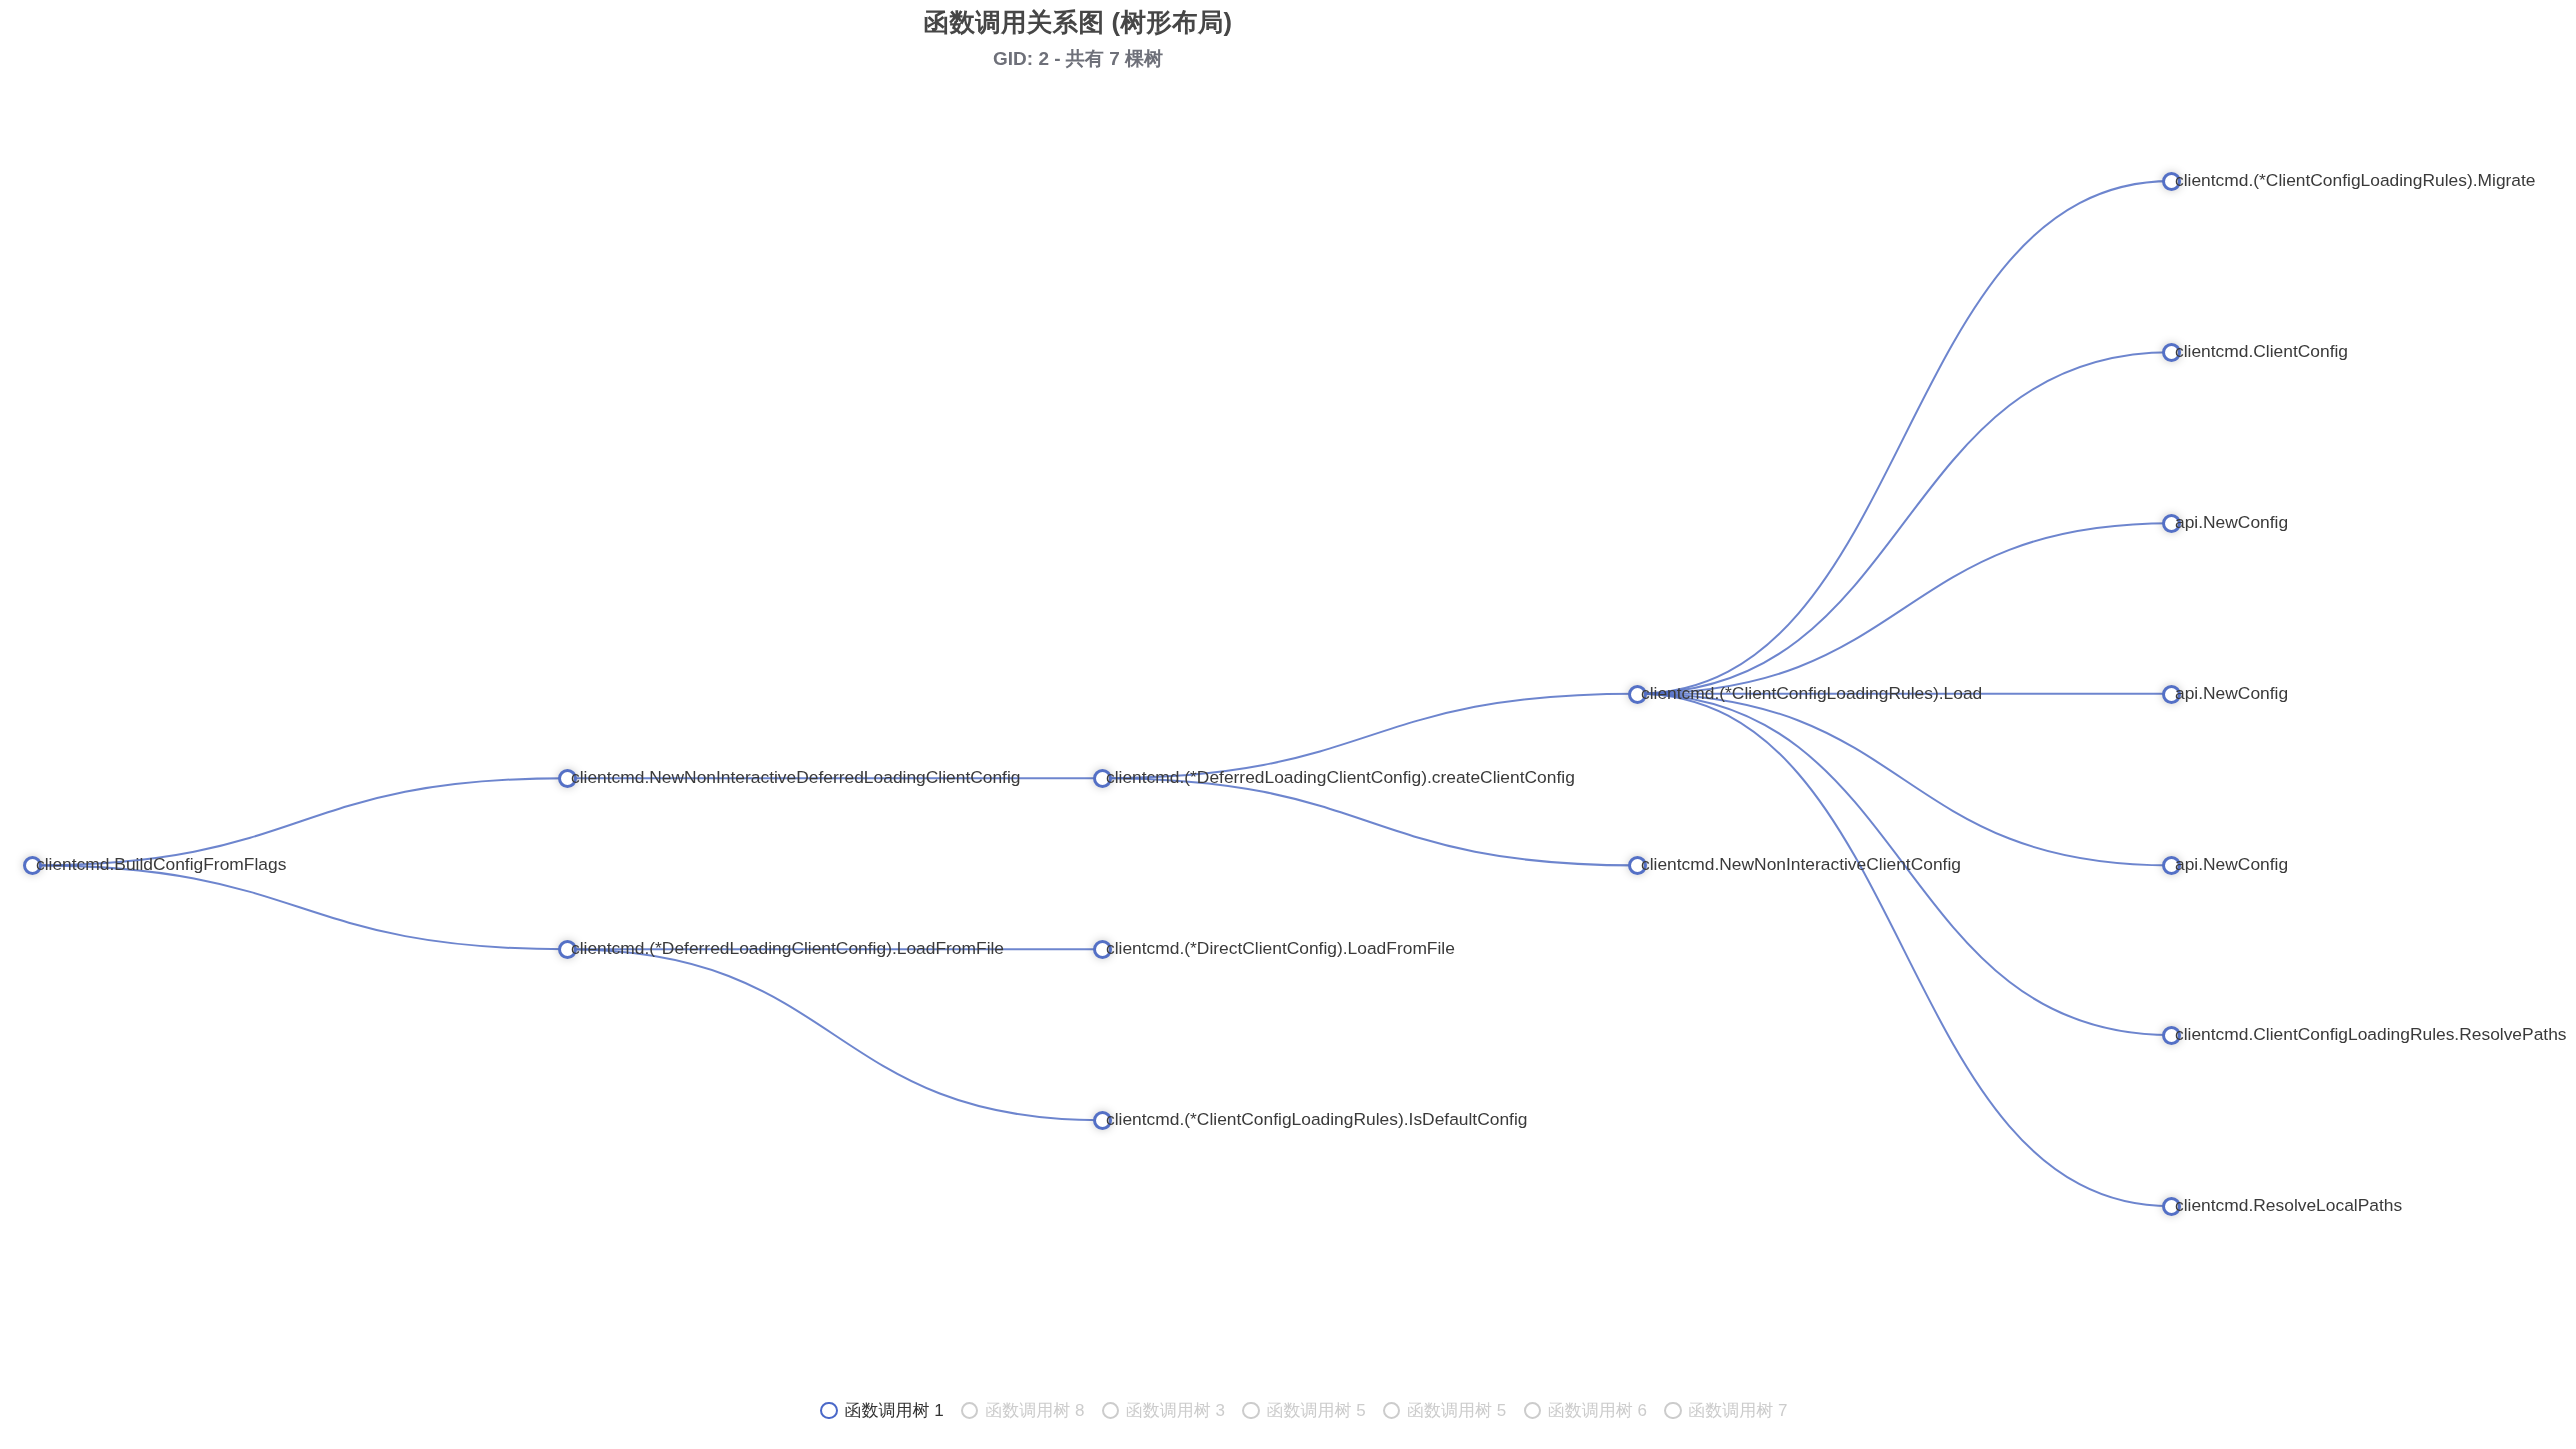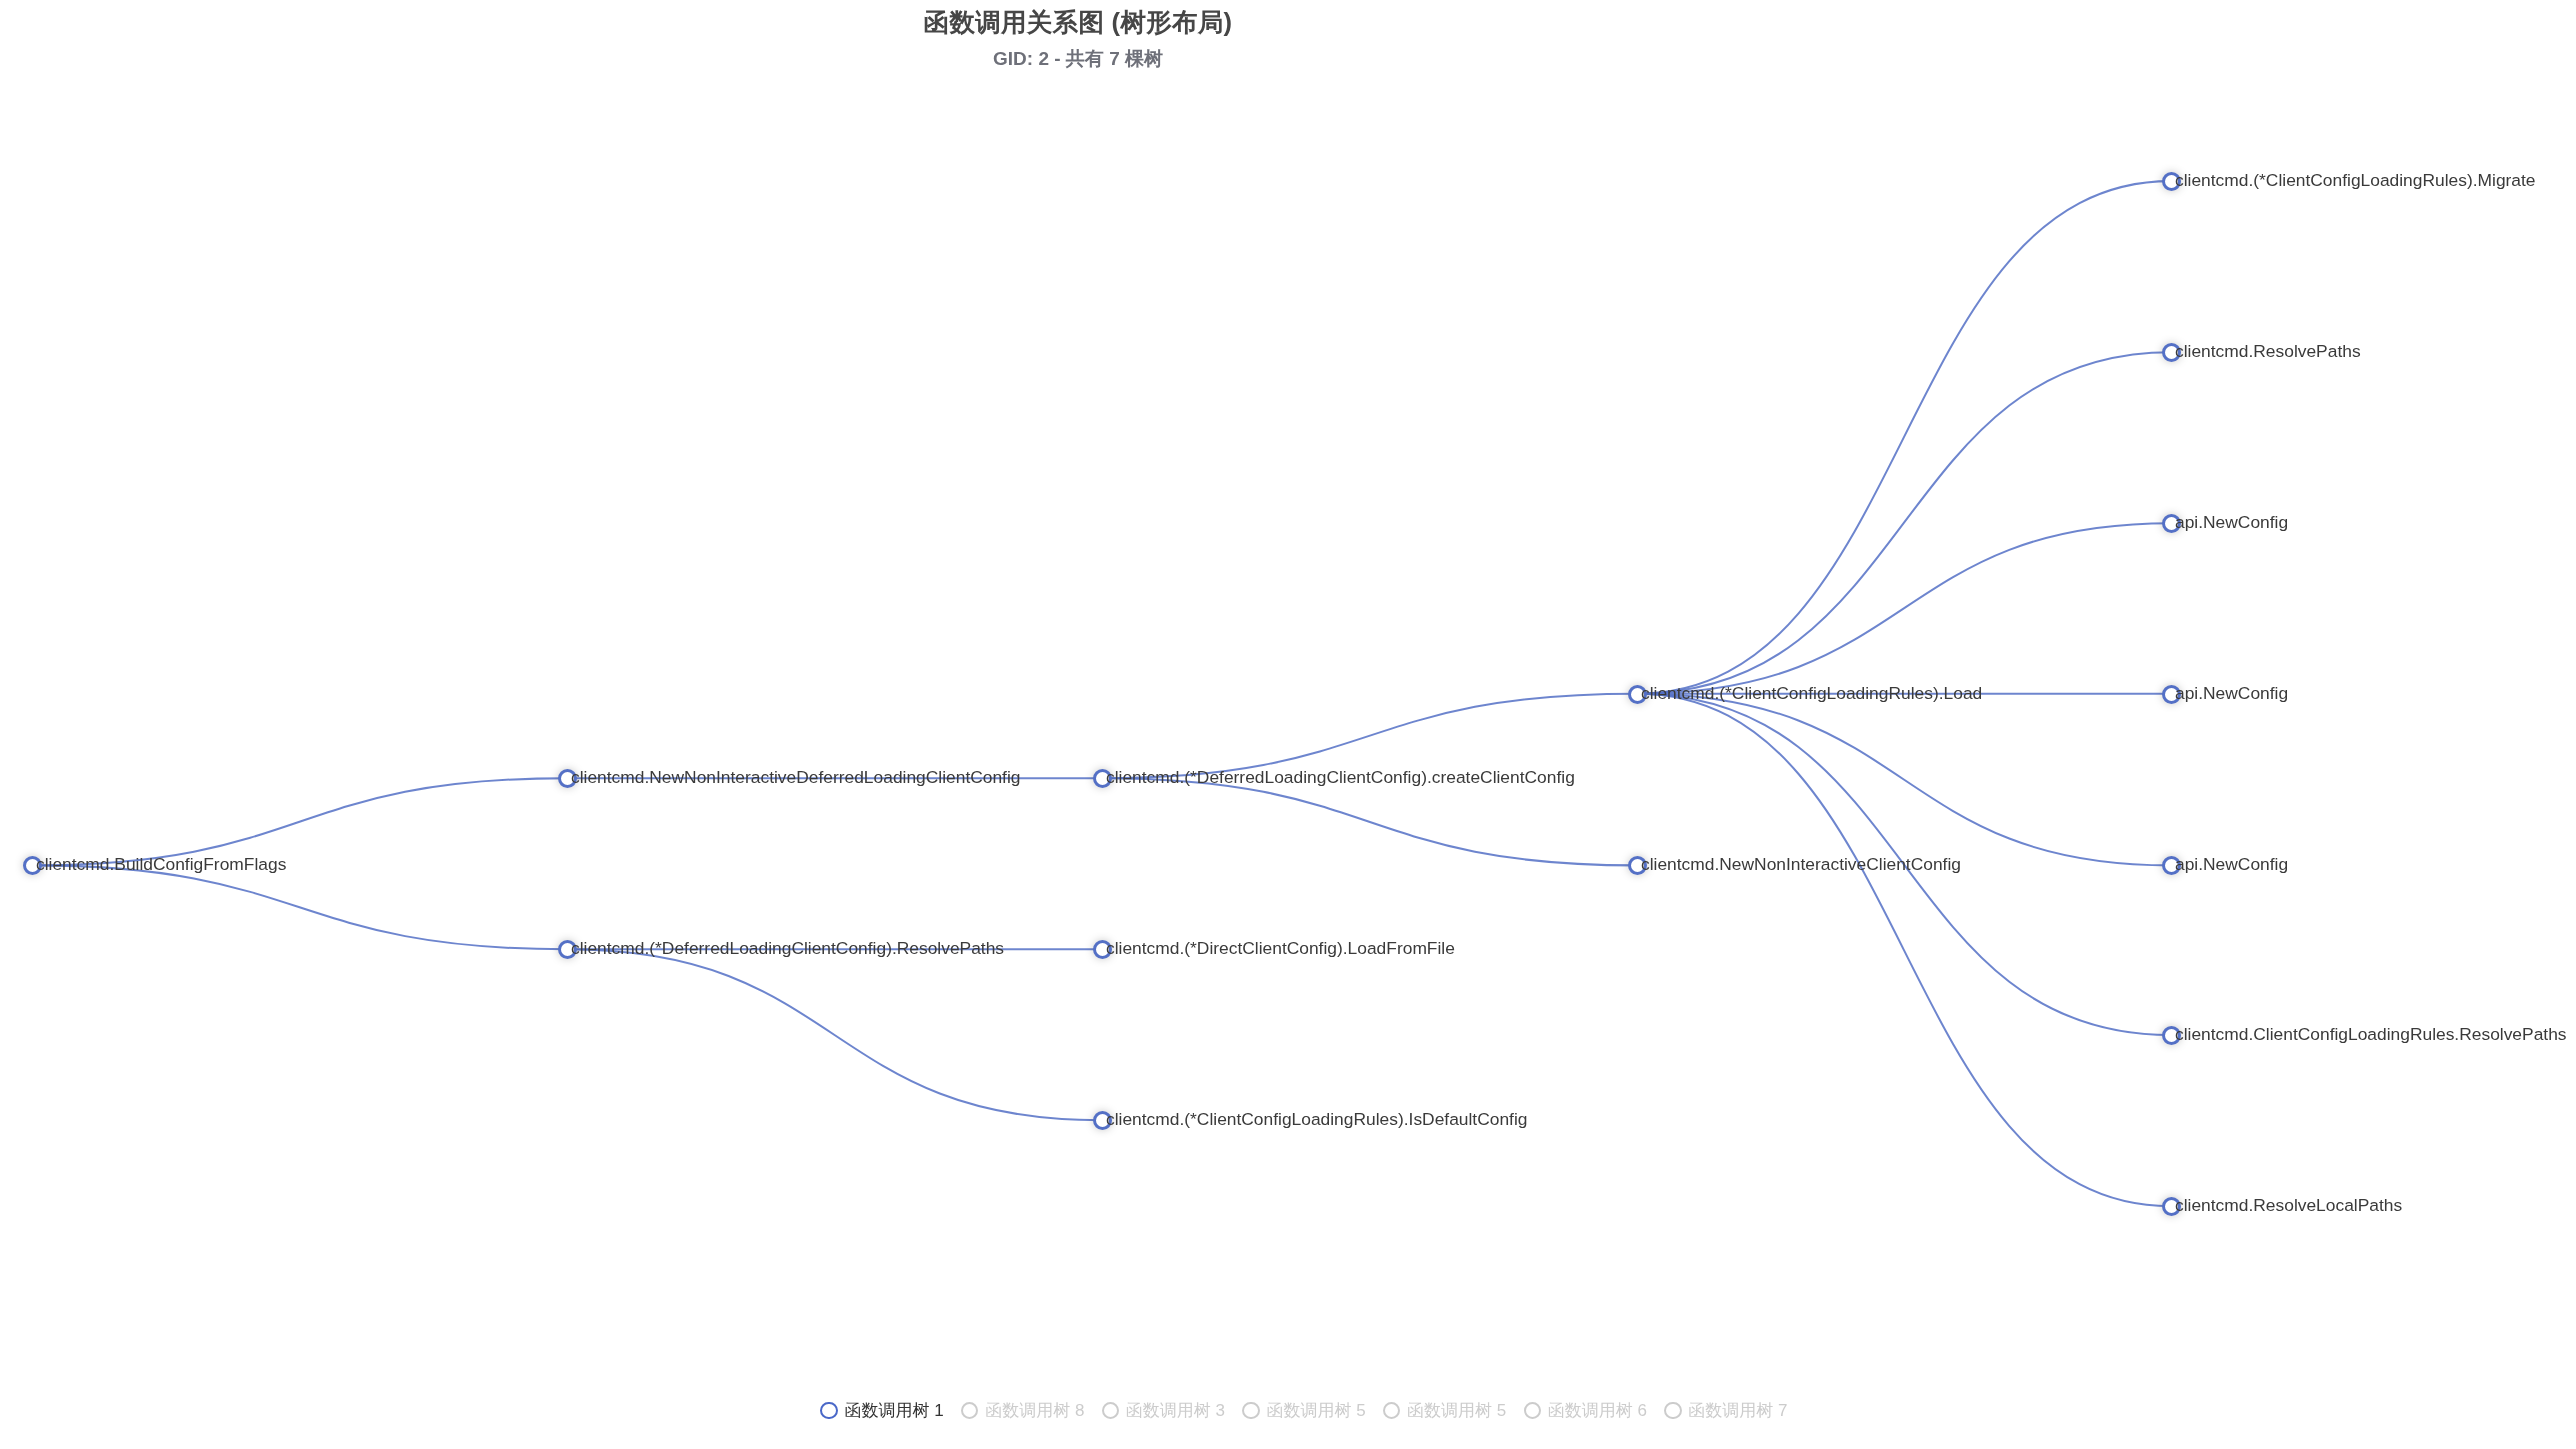--- a/index.html
+++ b/index.html
@@ -164,21 +164,21 @@
         <div class="tree-node" style="left: 32px; top: 865px;">
           <div class="node-symbol"></div>
           <div class="node-label right">clientcmd.BuildConfigFromFlags</div>
         </div>
         <div class="tree-node" style="left: 567px; top: 778px;">
           <div class="node-symbol"></div>
           <div class="node-label right">clientcmd.NewNonInteractiveDeferredLoadingClientConfig</div>
         </div>
         <div class="tree-node" style="left: 567px; top: 949px;">
           <div class="node-symbol"></div>
-          <div class="node-label right">clientcmd.(*DeferredLoadingClientConfig).ResolvePaths</div>
+          <div class="node-label right">clientcmd.(*DeferredLoadingClientConfig).LoadFromFile</div>
         </div>
         <div class="tree-node" style="left: 1102px; top: 778px;">
           <div class="node-symbol"></div>
           <div class="node-label right">clientcmd.(*DeferredLoadingClientConfig).createClientConfig</div>
         </div>
         <div class="tree-node" style="left: 1102px; top: 949px;">
           <div class="node-symbol"></div>
           <div class="node-label right">clientcmd.(*DirectClientConfig).LoadFromFile</div>
         </div>
         <div class="tree-node" style="left: 1102px; top: 1120px;">
@@ -192,21 +192,21 @@
         <div class="tree-node" style="left: 1637px; top: 865px;">
           <div class="node-symbol"></div>
           <div class="node-label right">clientcmd.NewNonInteractiveClientConfig</div>
         </div>
         <div class="tree-node" style="left: 2171px; top: 181px;">
           <div class="node-symbol"></div>
           <div class="node-label right">clientcmd.(*ClientConfigLoadingRules).Migrate</div>
         </div>
         <div class="tree-node" style="left: 2171px; top: 352px;">
           <div class="node-symbol"></div>
-          <div class="node-label right">clientcmd.ResolvePaths</div>
+          <div class="node-label right">clientcmd.ClientConfig</div>
         </div>
         <div class="tree-node" style="left: 2171px; top: 523px;">
           <div class="node-symbol"></div>
           <div class="node-label right">api.NewConfig</div>
         </div>
         <div class="tree-node" style="left: 2171px; top: 694px;">
           <div class="node-symbol"></div>
           <div class="node-label right">api.NewConfig</div>
         </div>
         <div class="tree-node" style="left: 2171px; top: 865px;">

